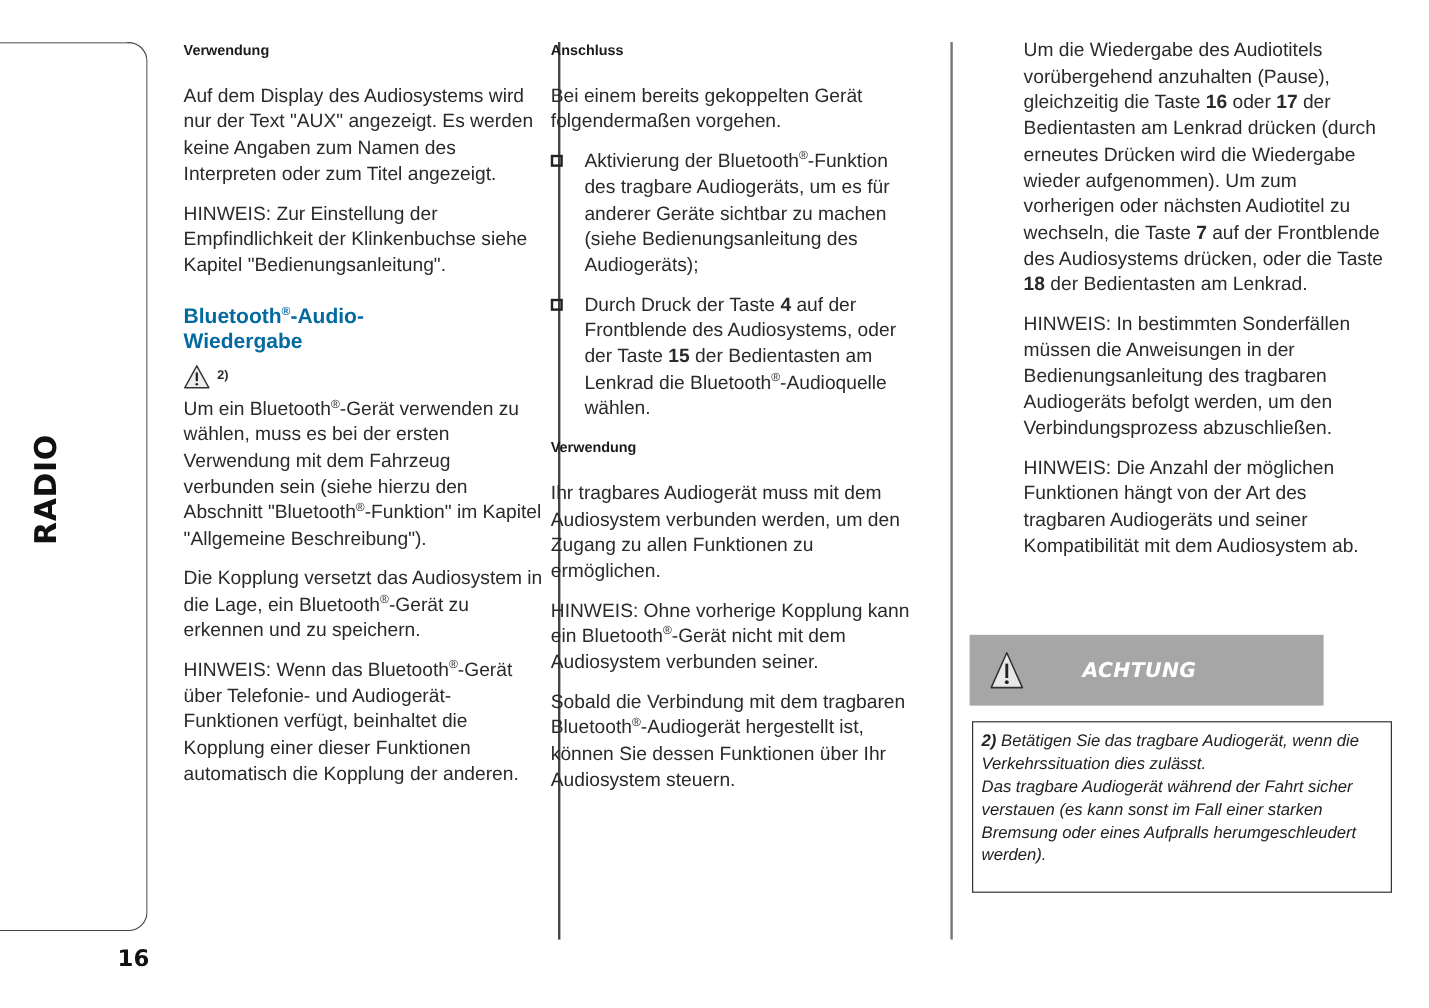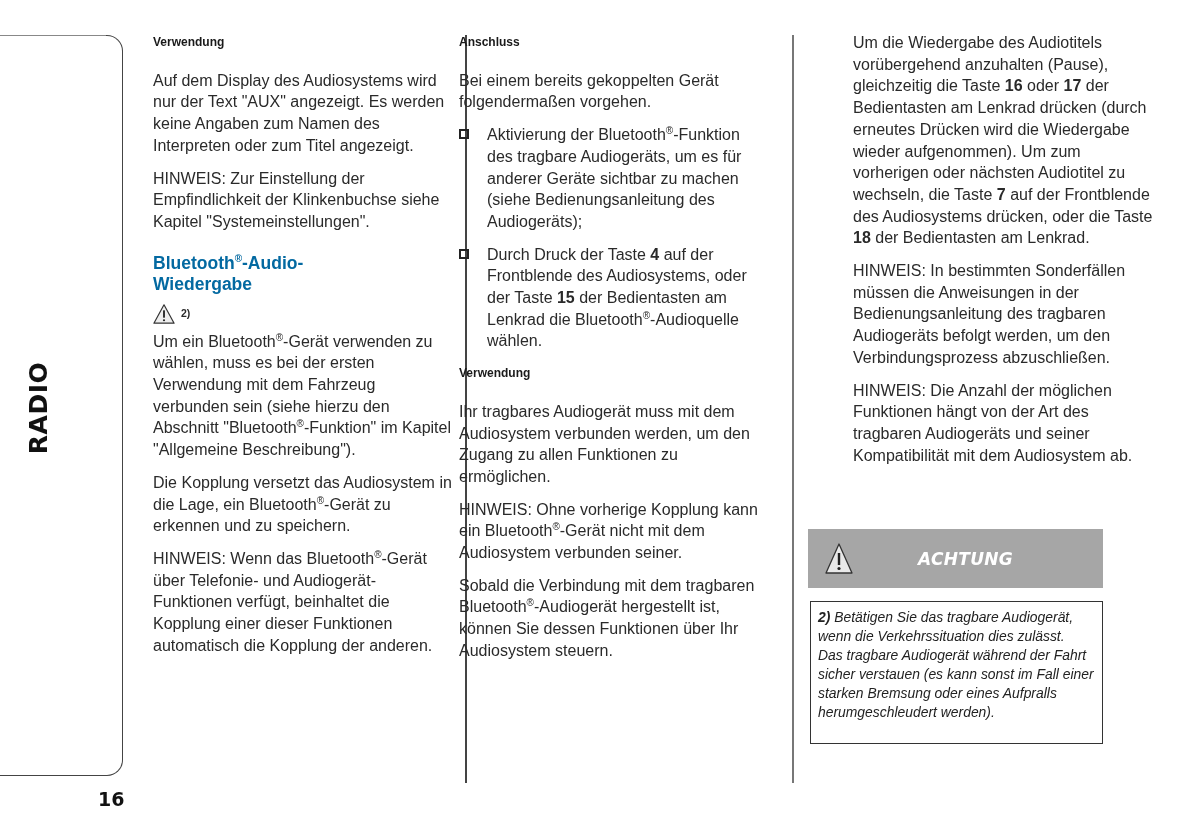--- a/index.html
+++ b/index.html
@@ -24,39 +24,39 @@
   sup { font-size: 10px; line-height: 0; }
   .warnref { display: flex; align-items: center; gap: 6px; margin-bottom: 4px; height: 26px; }
   .warnref svg { width: 22px; height: 22px; }
   .warnref span { font-size: 10.5px; font-weight: bold; }
   ul.checks { list-style: none; margin: 0 0 11px 0; padding: 0; }
   ul.checks li { position: relative; padding-left: 28px; margin-bottom: 11px; }
   ul.checks li .box { position: absolute; left: 0; top: 5px; width: 10px; height: 10px; border: 2px solid #222; box-sizing: border-box; }
   .caution-header { position: absolute; left: 808px; top: 529px; width: 295px; height: 59px; background: #a6a6a6;
                     display: flex; align-items: center; }
   .caution-header svg { width: 30px; height: 34px; margin-left: 16px; }
-  .caution-header .lbl { margin-left: 64px; font-family: "DejaVu Sans", sans-serif; font-weight: bold; font-style: italic; font-size: 17px; color: #ffffff; letter-spacing: 0.3px; }
-  .caution-box { position: absolute; left: 810px; top: 601px; width: 293px; height: 143px; border: 1.5px solid #333;
+  .caution-header .lbl { margin-left: 48px; font-family: "DejaVu Sans", sans-serif; font-weight: bold; font-style: italic; font-size: 17px; color: #ffffff; letter-spacing: 0.3px; }
+  .caution-box { position: absolute; left: 810px; top: 601px; width: 350px; height: 143px; border: 1.5px solid #333;
                  box-sizing: border-box; padding: 6px 7px; font-size: 13.9px; line-height: 19px; font-style: italic; color: #222; }
   .caution-box b { font-weight: bold; }
 </style>
 </head>
 <body>
 
 <div class="tab-frame"></div>
 <div class="section-tab">RADIO</div>
 <div class="page-number">16</div>
 
 <div class="divider div1"></div>
 <div class="divider div2"></div>
 
 <div class="col col1">
   <h3 class="sub">Verwendung</h3>
   <p>Auf dem Display des Audiosystems wird nur der Text "AUX" angezeigt. Es werden keine Angaben zum Namen des Interpreten oder zum Titel angezeigt.</p>
-  <p>HINWEIS: Zur Einstellung der Empfindlichkeit der Klinkenbuchse siehe Kapitel "Systemeinstellungen".</p>
+  <p>HINWEIS: Zur Einstellung der Empfindlichkeit der Klinkenbuchse siehe Kapitel "Bedienungsanleitung".</p>
   <h2 class="big" style="margin-top:20px;">
     <span>Bluetooth</span><sup>®</sup><span>-Audio-</span><br>
     <span>Wiedergabe</span>
   </h2>
   <div class="warnref">
     <svg viewBox="0 0 24 24">
       <path d="M12 2 L23 22 L1 22 Z" fill="#eee" stroke="#333" stroke-width="1.3" stroke-linejoin="round"></path>
       <rect x="11" y="8" width="2" height="8" fill="#222"></rect>
       <circle cx="12" cy="18.8" r="1.2" fill="#222"></circle>
     </svg>

